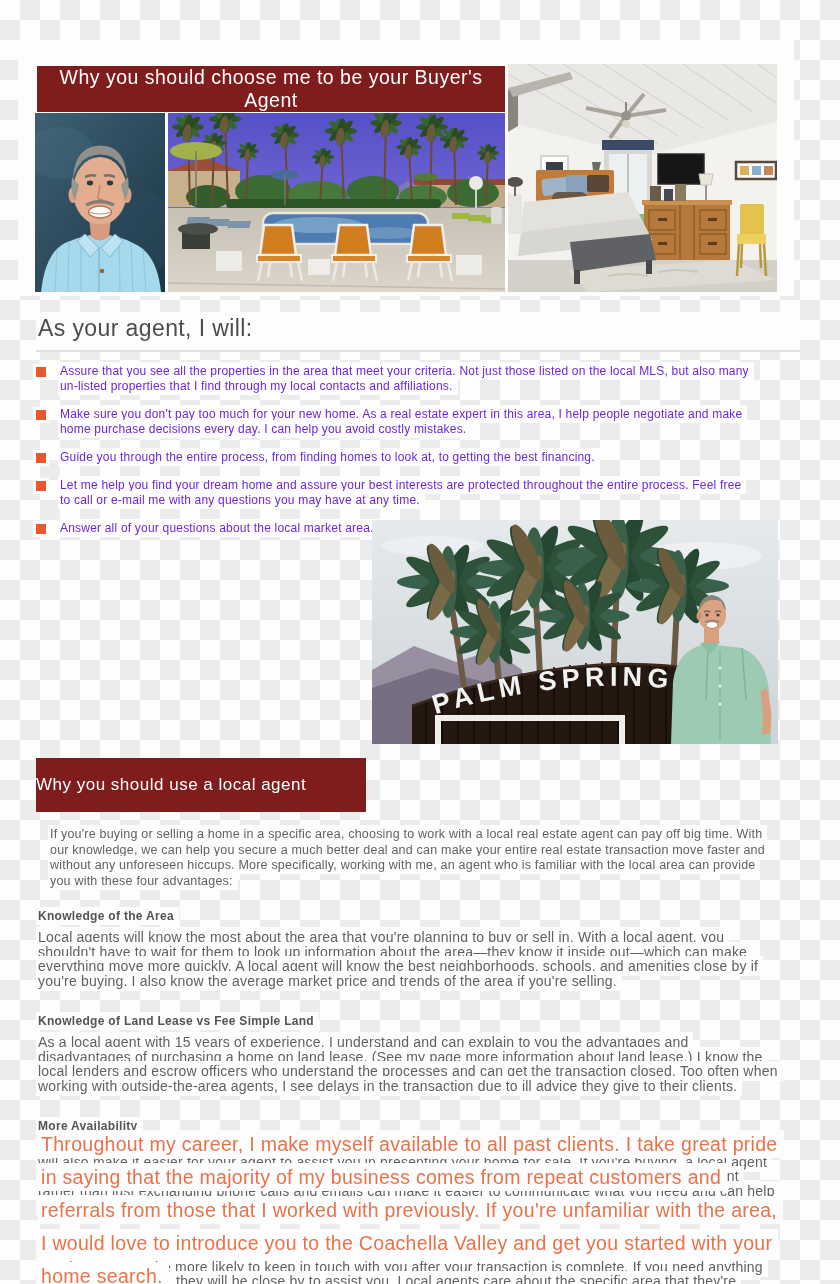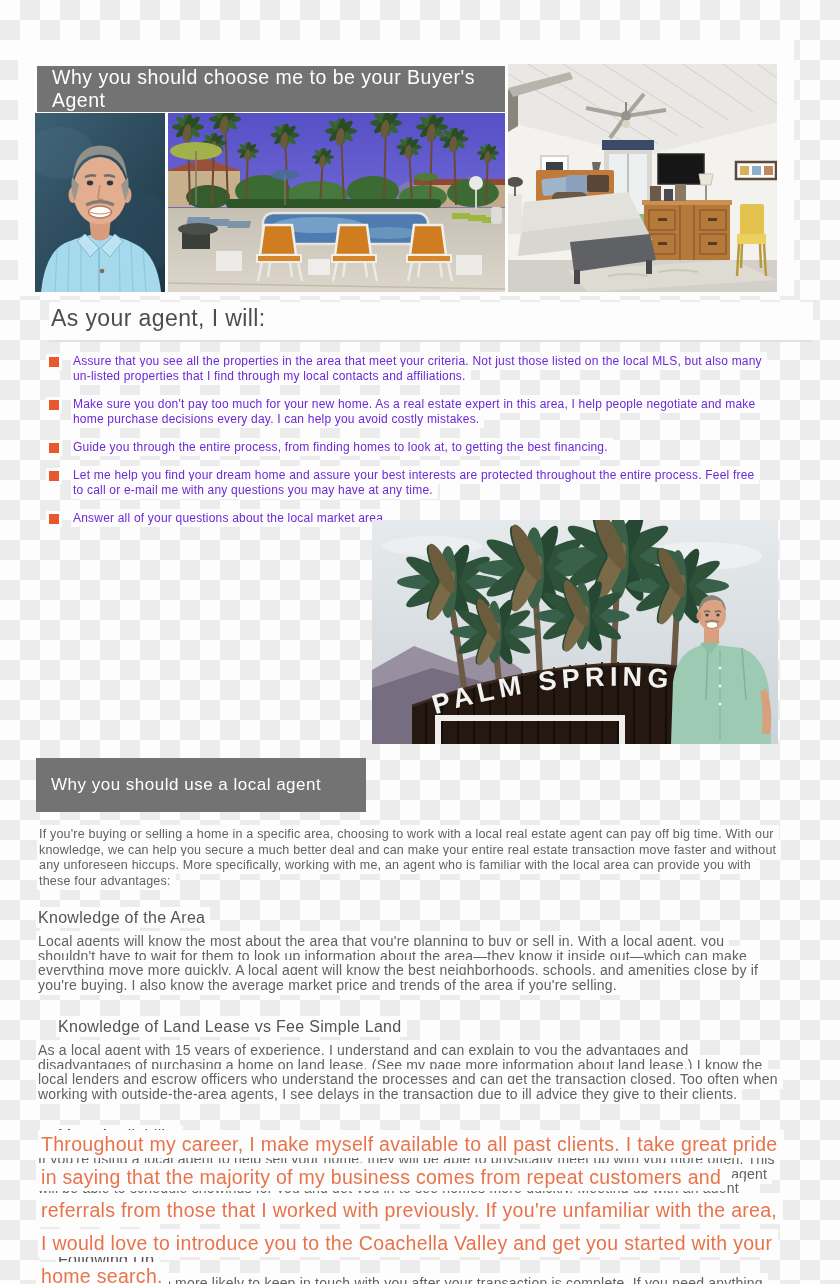--- a/index.html
+++ b/index.html
@@ -2,47 +2,47 @@
 <html><head>
 <meta charset="utf-8">
 <style>
   html,body{margin:0;padding:0;}
   body{
     width:840px;height:1284px;position:relative;overflow:hidden;
     font-family:"Liberation Sans","DejaVu Sans",sans-serif;
     background:repeating-conic-gradient(#ececec 0% 25%, #fdfdfd 0% 50%) 0 0 / 40px 40px #fdfdfd;
   }
   .panel{position:absolute;left:18px;top:40px;width:776px;height:256px;background:#fdfdfd;}
-  .banner{background:#737373;color:#fff;display:flex;align-items:center;
-    padding-left:15px;box-sizing:border-box;letter-spacing:.5px;font-weight:400;}
+  .banner{background:#7f1d1d;color:#fff;display:flex;align-items:center;
+    box-sizing:border-box;letter-spacing:.5px;font-weight:400;text-align:center;}
   #banner1{position:absolute;left:19px;top:26px;width:468px;height:46px;font-size:19.5px;}
   .ph{position:absolute;overflow:hidden;background:#ddd;}
   #headshot{left:17px;top:73px;width:130px;height:179px;}
   #pool{left:150px;top:73px;width:337px;height:179px;}
   #bedroom{left:490px;top:24px;width:269px;height:228px;}
   .ph svg{display:block;width:100%;height:100%;}
 
-  .buyer{position:absolute;left:36px;top:302px;width:764px;margin-left:13px;}
+  .buyer{position:absolute;left:36px;top:312px;width:764px;}
   .h1{font-size:23px;color:#4d4d4d;background:#fdfdfd;padding:3px 0 8px 2px;
       border-bottom:2px solid #e2e2e2;letter-spacing:.4px;margin:0;font-weight:400;}
   ul.bullets{list-style:none;margin:12px 0 0;padding:0;width:714px;}
   ul.bullets li{position:relative;padding-left:22px;margin-bottom:13px;
       font-size:12px;line-height:15px;color:#6d28d9;letter-spacing:.2px;}
   ul.bullets li::before{content:"";position:absolute;left:0;top:3px;width:10px;height:10px;
       background:#e8582b;box-shadow:0 0 0 3px #fdfdfd;}
   .tb{background:#fdfdfd;-webkit-box-decoration-break:clone;box-decoration-break:clone;
       padding:2px 5px 2px 2px;}
 
   .local{position:absolute;left:36px;top:518px;width:742px;color:#616161;}
   .palm{float:right;width:406px;height:224px;margin:2px 0 14px 10px;background:#dfe3e6;}
   .palm svg{display:block;width:100%;height:100%;}
   #banner2{width:330px;height:54px;font-size:17px;margin:0 0 15px;}
-  .intro{font-size:12.5px;line-height:15.5px;margin:1px;letter-spacing:.2px;}
-  .h2{font-size:16px;color:#545454;margin:20px 0 7px;font-weight:400;letter-spacing:.3px;}
-  .h2.mt{margin-top:26px;margin-left:20px;}
+  .intro{font-size:12.5px;line-height:15.5px;margin:12px;letter-spacing:.2px;}
+  .h2{font-size:12px;color:#545454;margin:20px 0 7px;font-weight:700;letter-spacing:.3px;}
+  .h2.mt{margin-top:26px;}
   .body{font-size:14px;line-height:14.5px;margin:0;letter-spacing:.2px;}
 
   .closing{position:absolute;left:38px;top:1128px;width:742px;
       font-size:19.5px;line-height:33px;color:#e8734b;letter-spacing:.3px;}
   .closing .tb{padding:3px 6px 3px 3px;}
 </style>
 </head>
 <body>
 
 <div class="panel">

